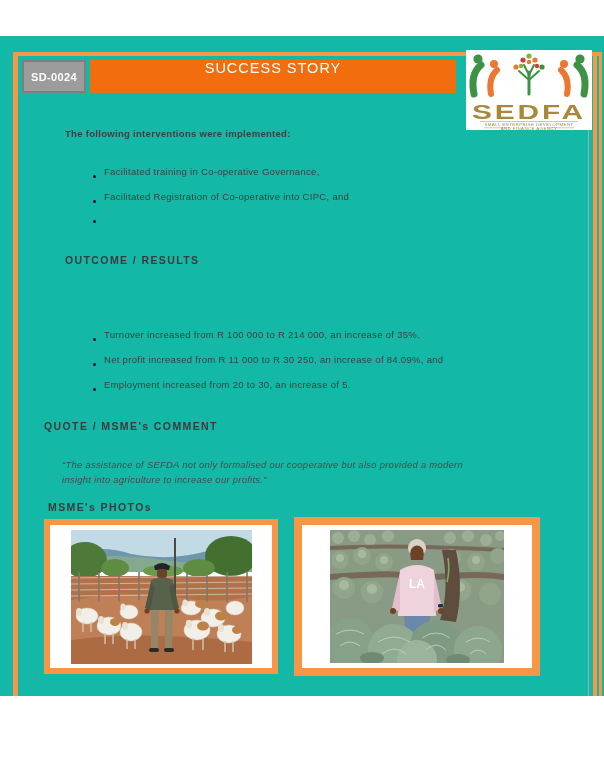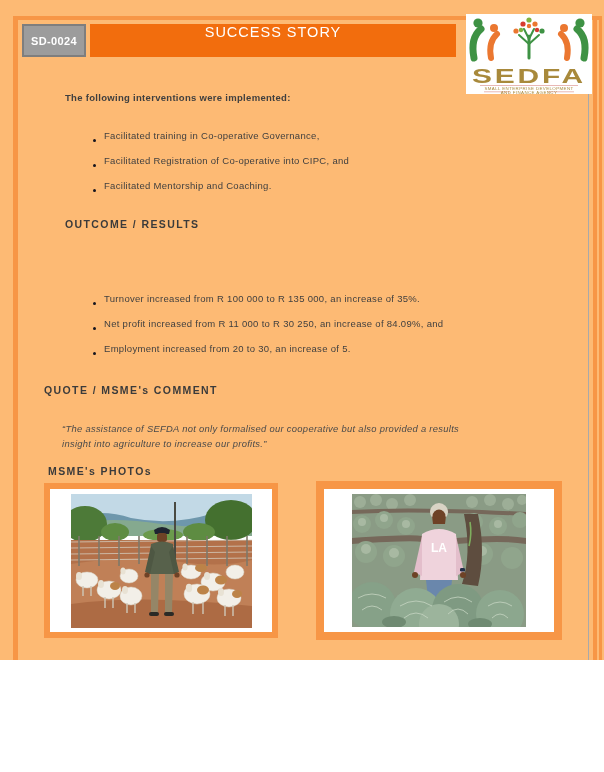--- a/index.html
+++ b/index.html
@@ -1,17 +1,17 @@
 <!DOCTYPE html>
 <html><head>
 <meta charset="utf-8">
 <style>
   html,body{margin:0;padding:0;background:#ffffff;}
-  #page{position:relative;width:604px;height:660px;background:#fdba74;overflow:hidden;
-        font-family:"Liberation Sans",sans-serif;color:#3f3f3f;}
+  #page{position:relative;width:604px;height:660px;background:#14b8a6;overflow:hidden;
+        font-family:"Liberation Sans",sans-serif;color:#3f3f3f;margin-top:36px;}
   .abs{position:absolute;}
   
   .b-orange{background:#F79646;}
   .b-left{left:13px;top:16px;width:5px;height:754px;}
   .b-top{left:13px;top:16px;width:589px;height:4px;}
   .b-bottom{left:13px;top:765px;width:589px;height:5px;}
   .b-right-inner{left:593px;top:16px;width:4px;height:754px;}
   .b-right-outer{left:599px;top:16px;width:3px;height:754px;}
   .hairline{left:588px;top:18px;width:1px;height:750px;background:#a9a9a9;}
   
@@ -34,21 +34,21 @@
   .list1{left:93px;top:130px;width:470px;}
   .list2{left:93px;top:293px;width:480px;}
   ul.blist li{display:flex;align-items:flex-end;margin-bottom:13.5px;font-size:9.5px;
               letter-spacing:0.3px;line-height:11.5px;}
   .dot{width:3px;height:3px;border-radius:50%;background:#14141e;margin:4px 8px 0 0;flex:none;}
   .quote{left:62px;top:421px;width:500px;font-size:9.4px;font-style:italic;letter-spacing:0.3px;
          line-height:15px;color:#4a4a4a;}
   
   .frame{box-sizing:border-box;background:#fff;display:flex;align-items:center;justify-content:center;}
   .frame-left{left:44px;top:483px;width:234px;height:155px;border:6px solid #F79646;}
-  .frame-right{left:316px;top:481px;width:246px;height:159px;border:8px solid #F79646;}
+  .frame-right{left:294px;top:481px;width:246px;height:159px;border:8px solid #F79646;}
   .photo{display:block;}
 </style>
 </head>
 <body>
 
 <div id="page">
 
   <div class="abs b-orange b-left"></div>
   <div class="abs b-orange b-top"></div>
   <div class="abs b-orange b-bottom"></div>
@@ -102,46 +102,45 @@
     <li>
       <span class="dot"></span>
       <span>Facilitated training in Co-operative Governance,</span>
     </li>
     <li>
       <span class="dot"></span>
       <span>Facilitated Registration of Co-operative into CIPC, and</span>
     </li>
     <li>
       <span class="dot"></span>
-      <span>Facilitated Mentorship and Coaching.</span>
     </li>
   </ul>
 
   <div class="abs heading h-outcome">OUTCOME / RESULTS</div>
 
 
   <ul class="abs blist list2">
     <li>
       <span class="dot"></span>
-      <span>Turnover increased from R 100 000 to R 135 000, an increase of 35%.</span>
+      <span>Turnover increased from R 100 000 to R 214 000, an increase of 35%.</span>
     </li>
     <li>
       <span class="dot"></span>
       <span>Net profit increased from R 11 000 to R 30 250, an increase of 84.09%, and</span>
     </li>
     <li>
       <span class="dot"></span>
       <span>Employment increased from 20 to 30, an increase of 5.</span>
     </li>
   </ul>
 
   <div class="abs heading h-quote">QUOTE / MSME's COMMENT</div>
 
   <div class="abs quote">
-    <div>“The assistance of SEFDA not only formalised our cooperative but also provided a results</div>
+    <div>“The assistance of SEFDA not only formalised our cooperative but also provided a modern</div>
     <div>insight into agriculture to increase our profits.”</div>
   </div>
 
   <div class="abs heading h-photos">MSME's PHOTOs</div>
 
   <div class="abs frame frame-left">
     <svg class="photo" width="181" height="134" viewBox="0 0 181 134">
       <rect x="0" y="0" width="181" height="42" fill="#C2D9E6"></rect>
       <path d="M0,40 L0,24 Q30,14 60,24 Q100,32 140,20 Q165,14 181,22 L181,40 Z" fill="#6E97AC"></path>
       <path d="M0,42 L0,30 Q40,22 90,30 Q140,36 181,28 L181,42 Z" fill="#85A98F"></path>

